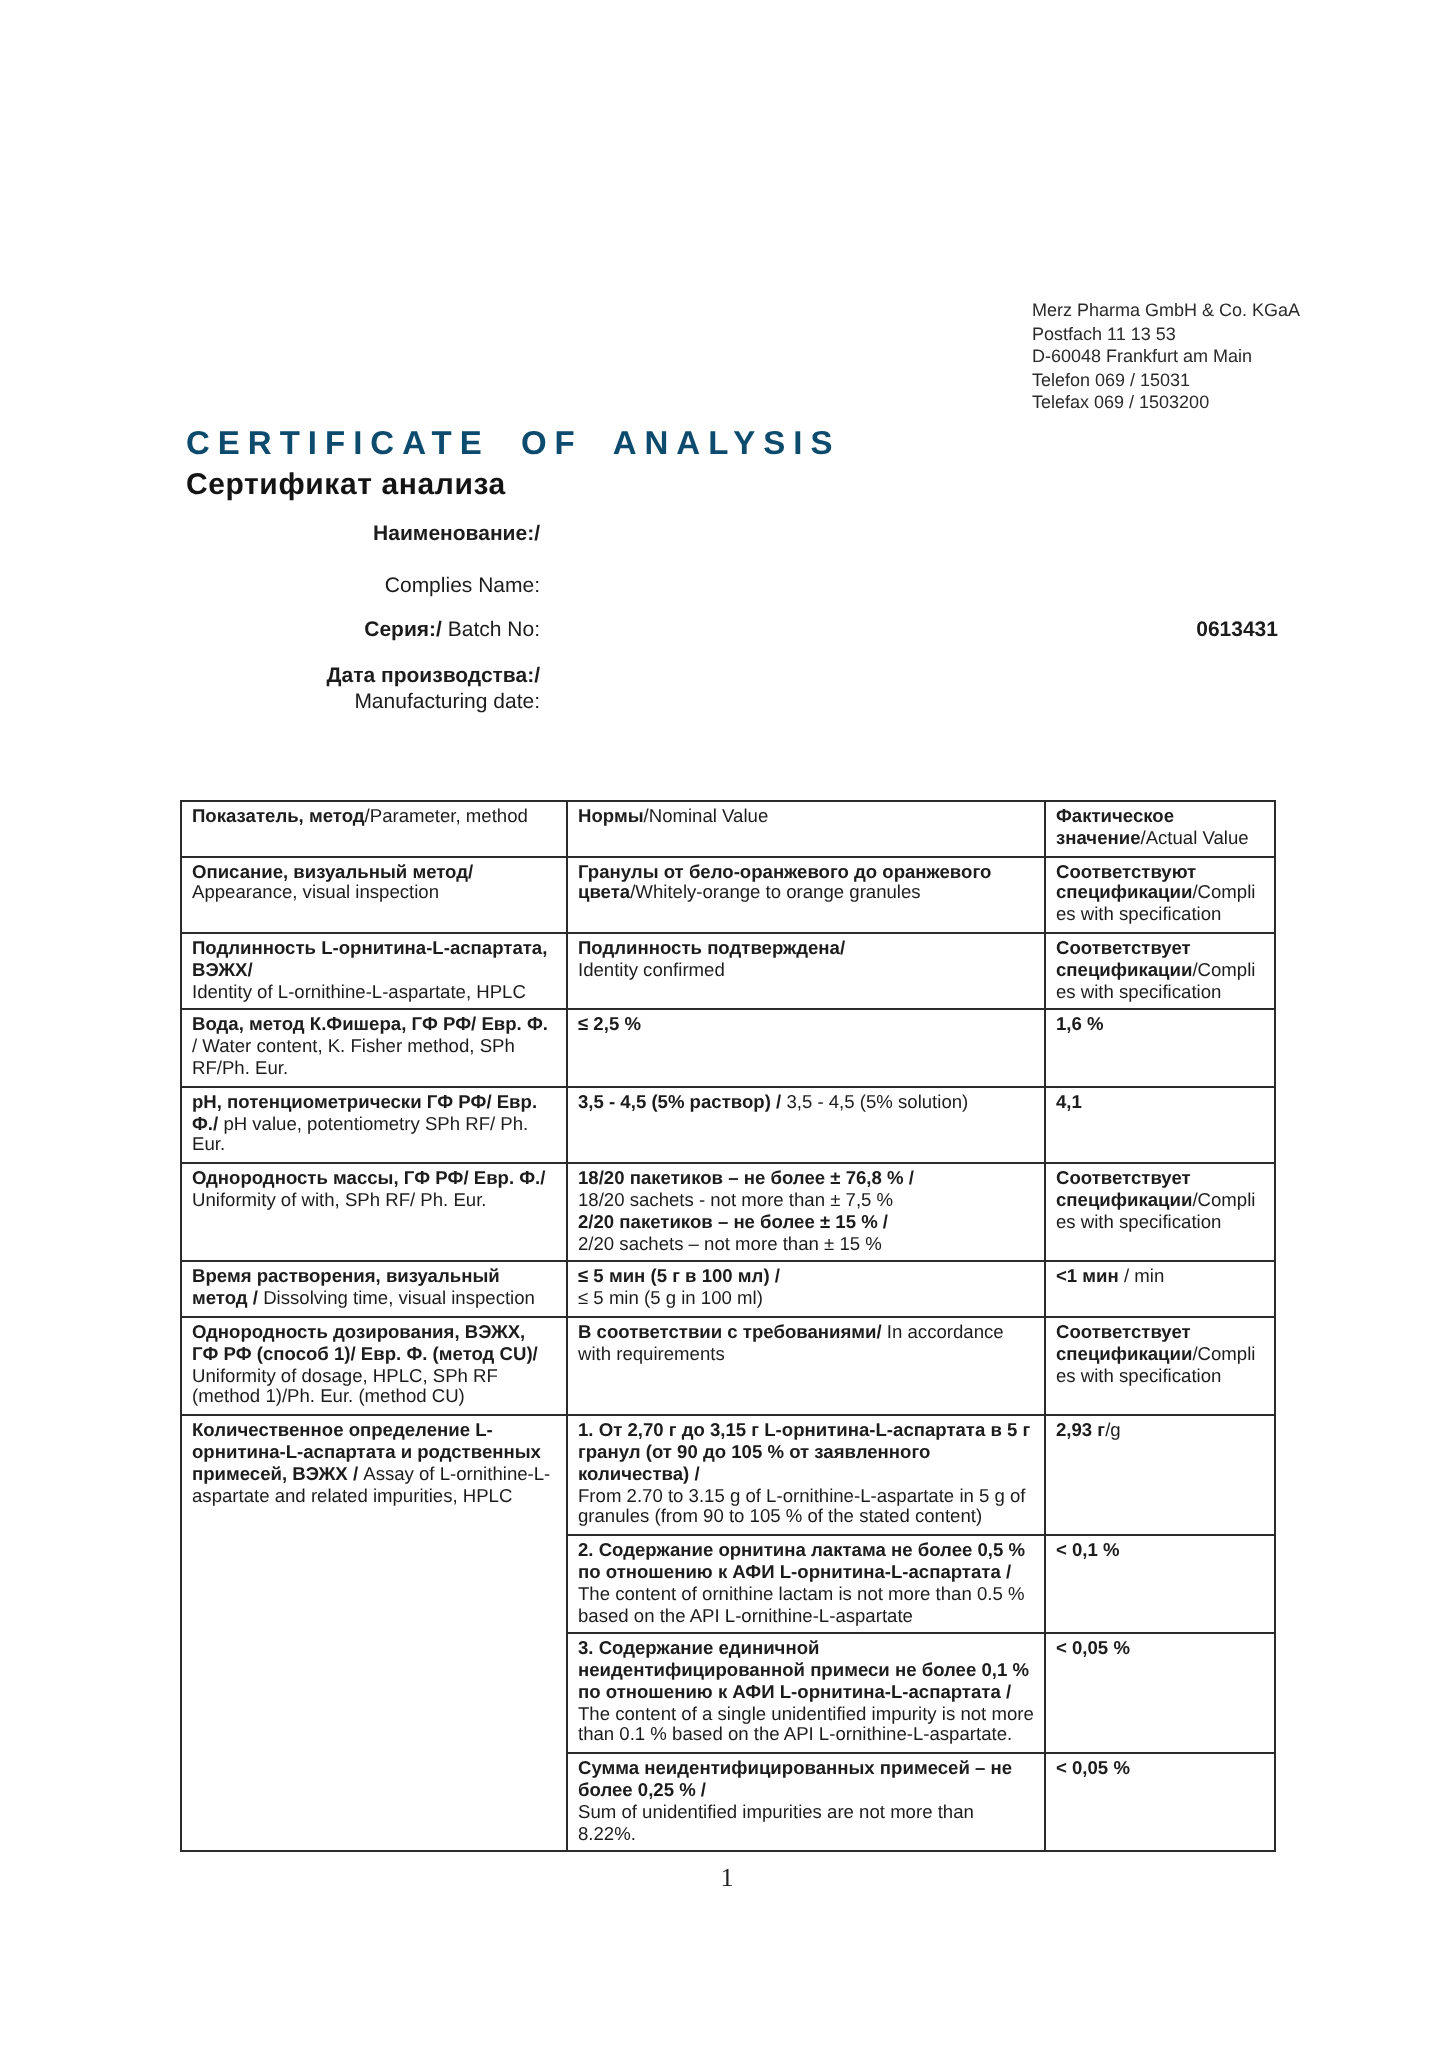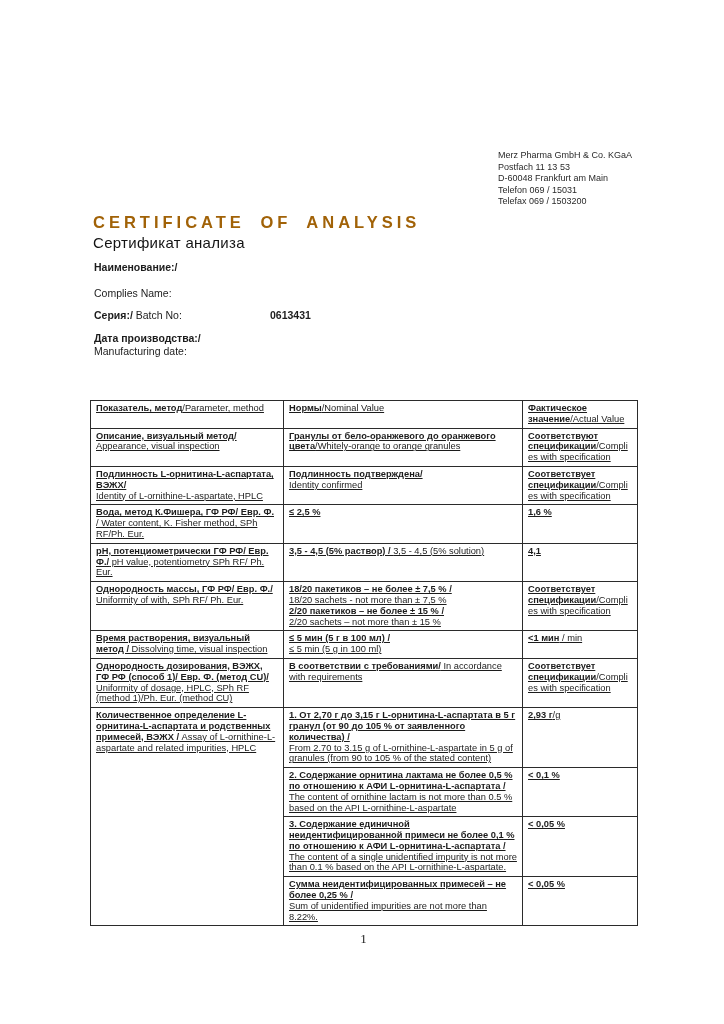--- a/index.html
+++ b/index.html
@@ -10,70 +10,70 @@
     background: #ffffff;
     font-family: "Liberation Sans", sans-serif;
     color: #1c1c1c;
     overflow: hidden;
   }
   .b { font-weight: bold; }
   .blk { display: block; }
 
   .letterhead {
     position: absolute;
-    left: 498px;
+    left: 516px;
     top: 150px;
     font-size: 9px;
     line-height: 11.6px;
     color: #2a2a2a;
   }
 
   .title-block { position: absolute; left: 93px; top: 213px; }
   .title-main {
     font-size: 16.5px;
     font-weight: bold;
     letter-spacing: 4px;
     word-spacing: 7px;
     white-space: nowrap;
-    color: #a16207;
+    color: #0c4a6e;
   }
   .title-sub {
     font-size: 15px;
-    font-weight: normal;
+    font-weight: bold;
     letter-spacing: 0.3px;
     margin-top: 2px;
     color: #141414;
   }
 
   .info {
     position: absolute;
     left: 94px;
     top: 261px;
     width: 545px;
     font-size: 10.5px;
     line-height: 13px;
+    text-align: right;
   }
   .info-row { display: flex; }
   .info-label { width: 176px; flex: none; }
   .info-value { flex: 1; }
   .row-gap-9 { margin-top: 9px; }
   .row-gap-10 { margin-top: 10px; }
   .lbl-second { margin-top: 13px; }
 
   .content {
     position: absolute;
     left: 90px;
     top: 400px;
     width: 547px;
   }
   table.coa {
     border-collapse: collapse;
     width: 547px;
     table-layout: fixed;
-    text-decoration: underline;
   }
   table.coa th, table.coa td {
     border: 1px solid #2b2b2b;
     vertical-align: top;
     text-align: left;
     padding: 2px 5px 3px 5px;
     font-size: 9.3px;
     line-height: 10.8px;
     font-weight: normal;
     overflow-wrap: break-word;
@@ -195,21 +195,21 @@
           <td>
             <span class="b">4,1</span>
           </td>
         </tr>
 
         <tr>
           <td>
             <span class="b">Однородность массы, ГФ РФ/ Евр. Ф./</span><span class="blk">Uniformity of with, SPh RF/ Ph. Eur.</span>
           </td>
           <td>
-            <span class="b blk">18/20 пакетиков – не более ± 7,5 % /</span>
+            <span class="b blk">18/20 пакетиков – не более ± 76,8 % /</span>
               <span class="blk">18/20 sachets - not more than ± 7,5 %</span>
               <span class="b blk">2/20 пакетиков – не более ± 15 % /</span>
               <span class="blk">2/20 sachets – not more than ± 15 %</span>
           </td>
           <td>
             <span class="b">Соответствует спецификации</span><span>/Complies with specification</span>
           </td>
         </tr>
 
         <tr>

